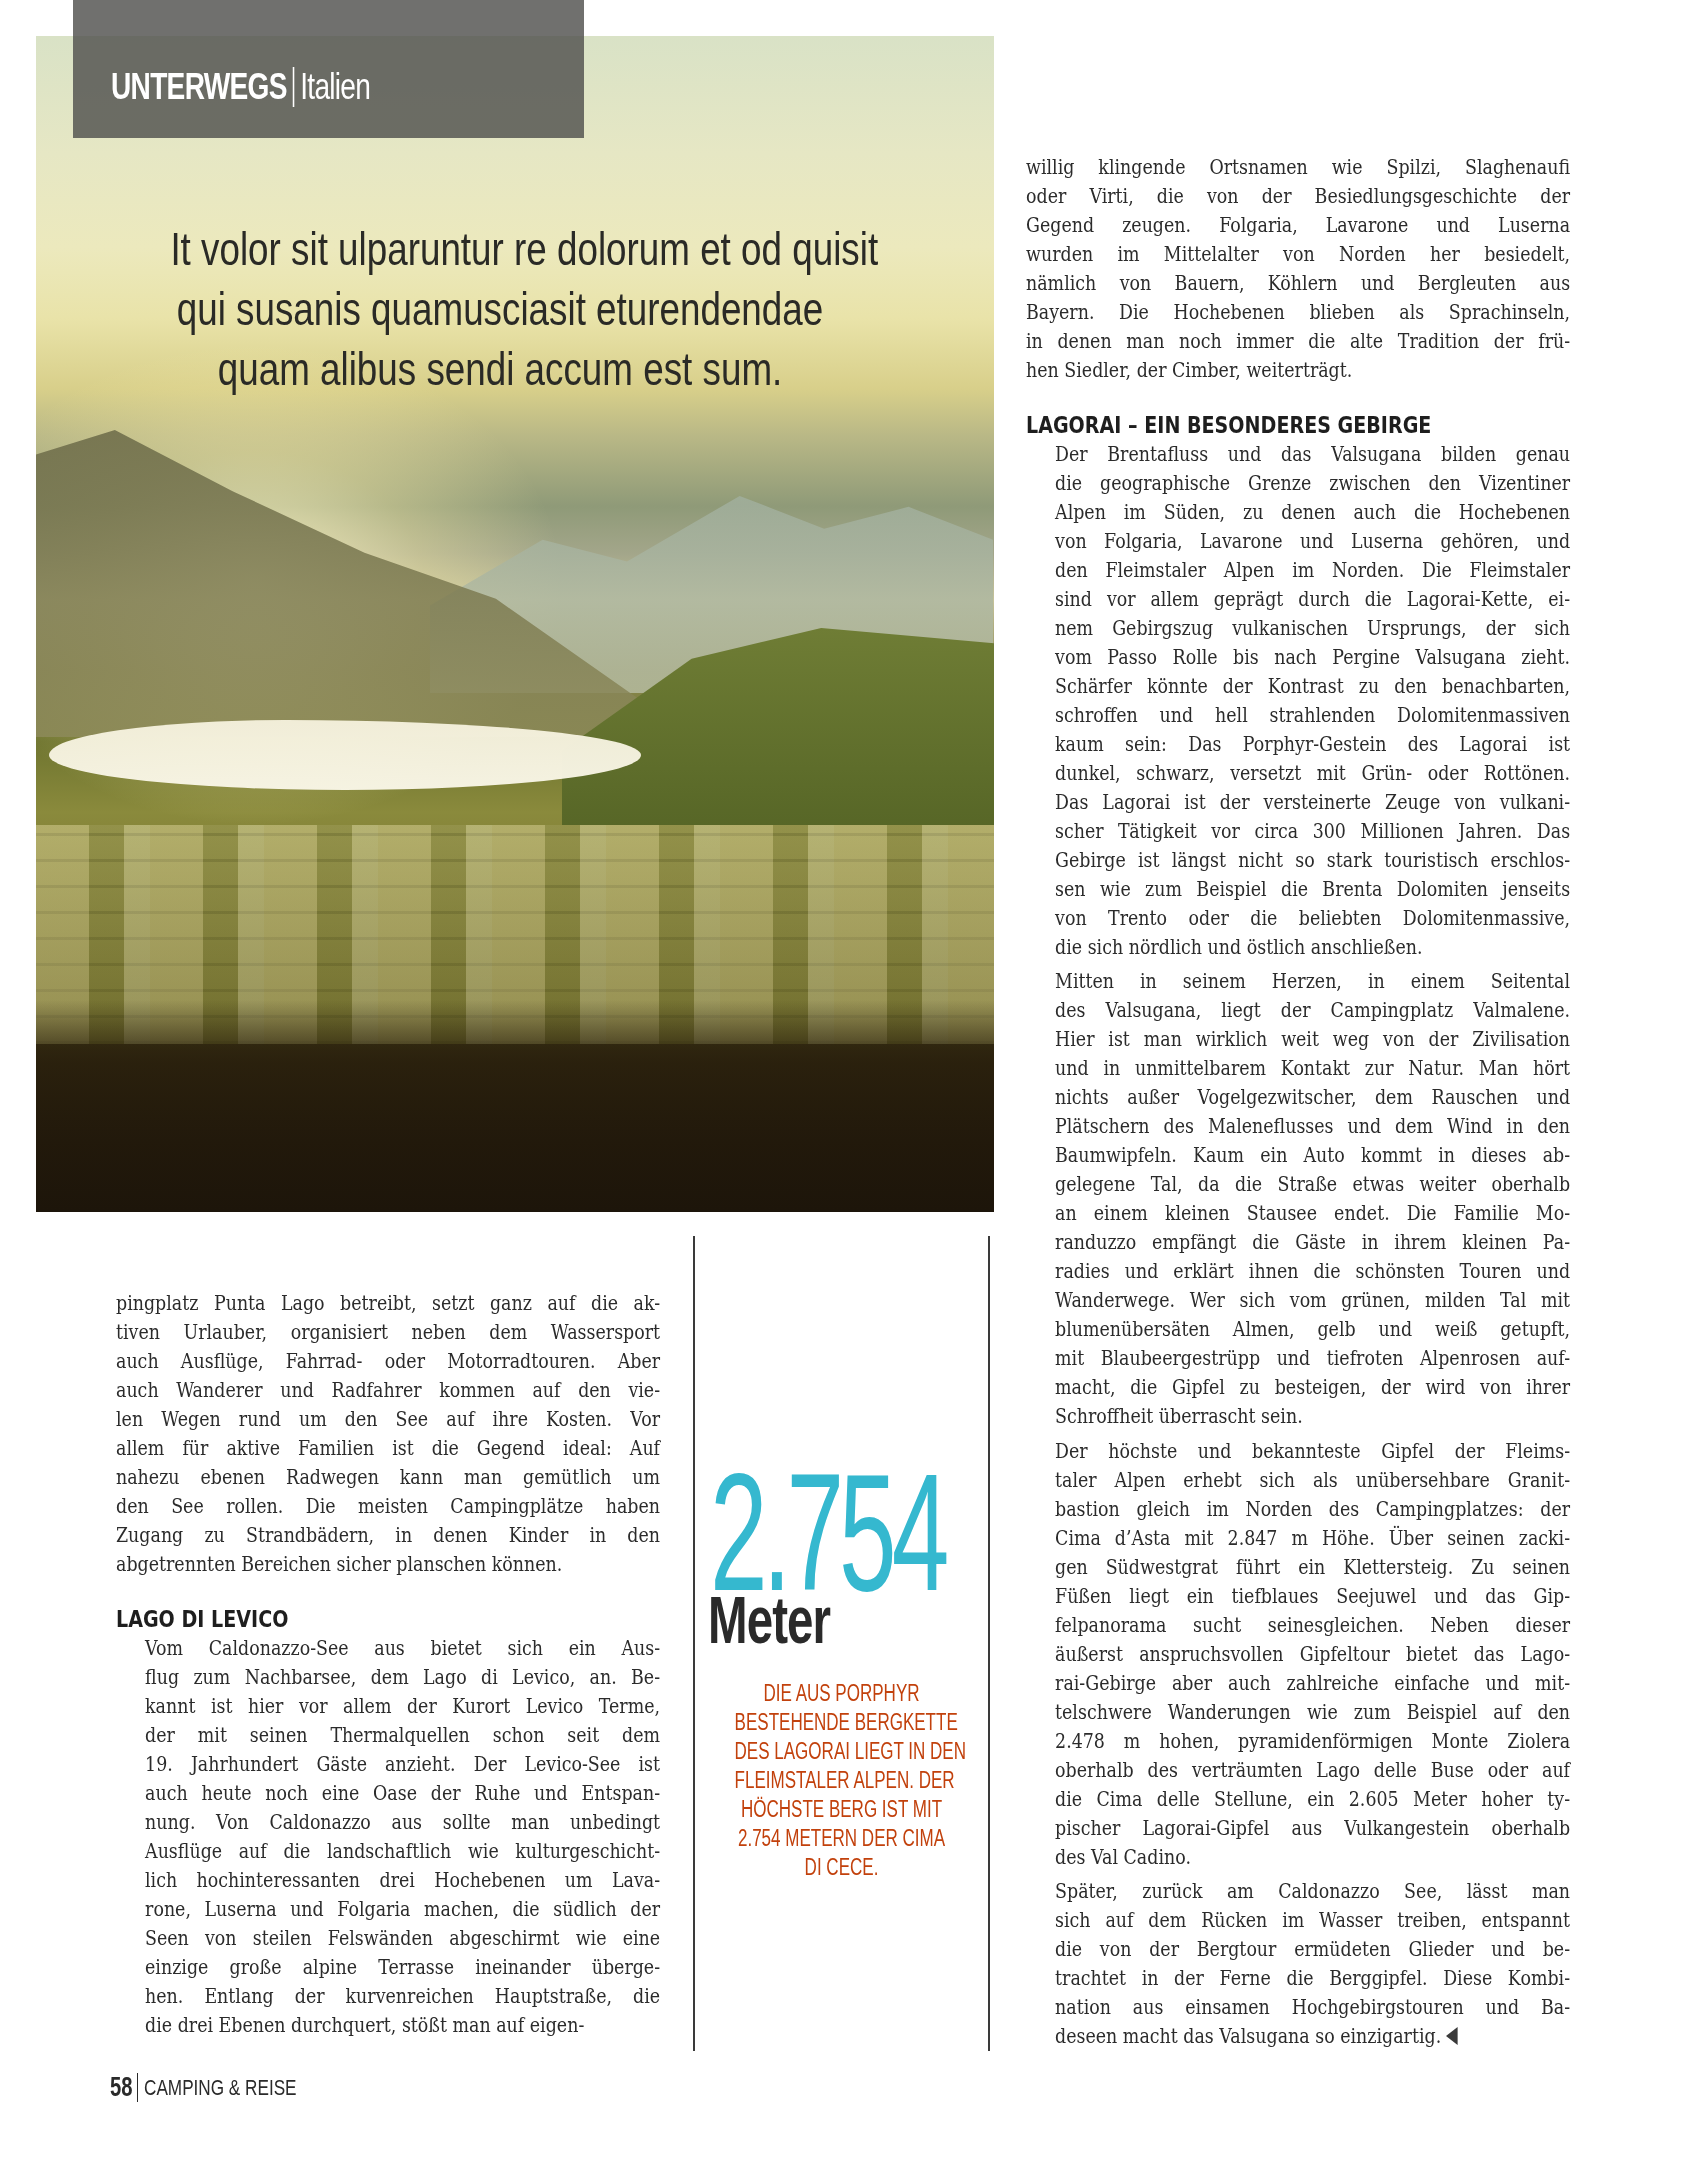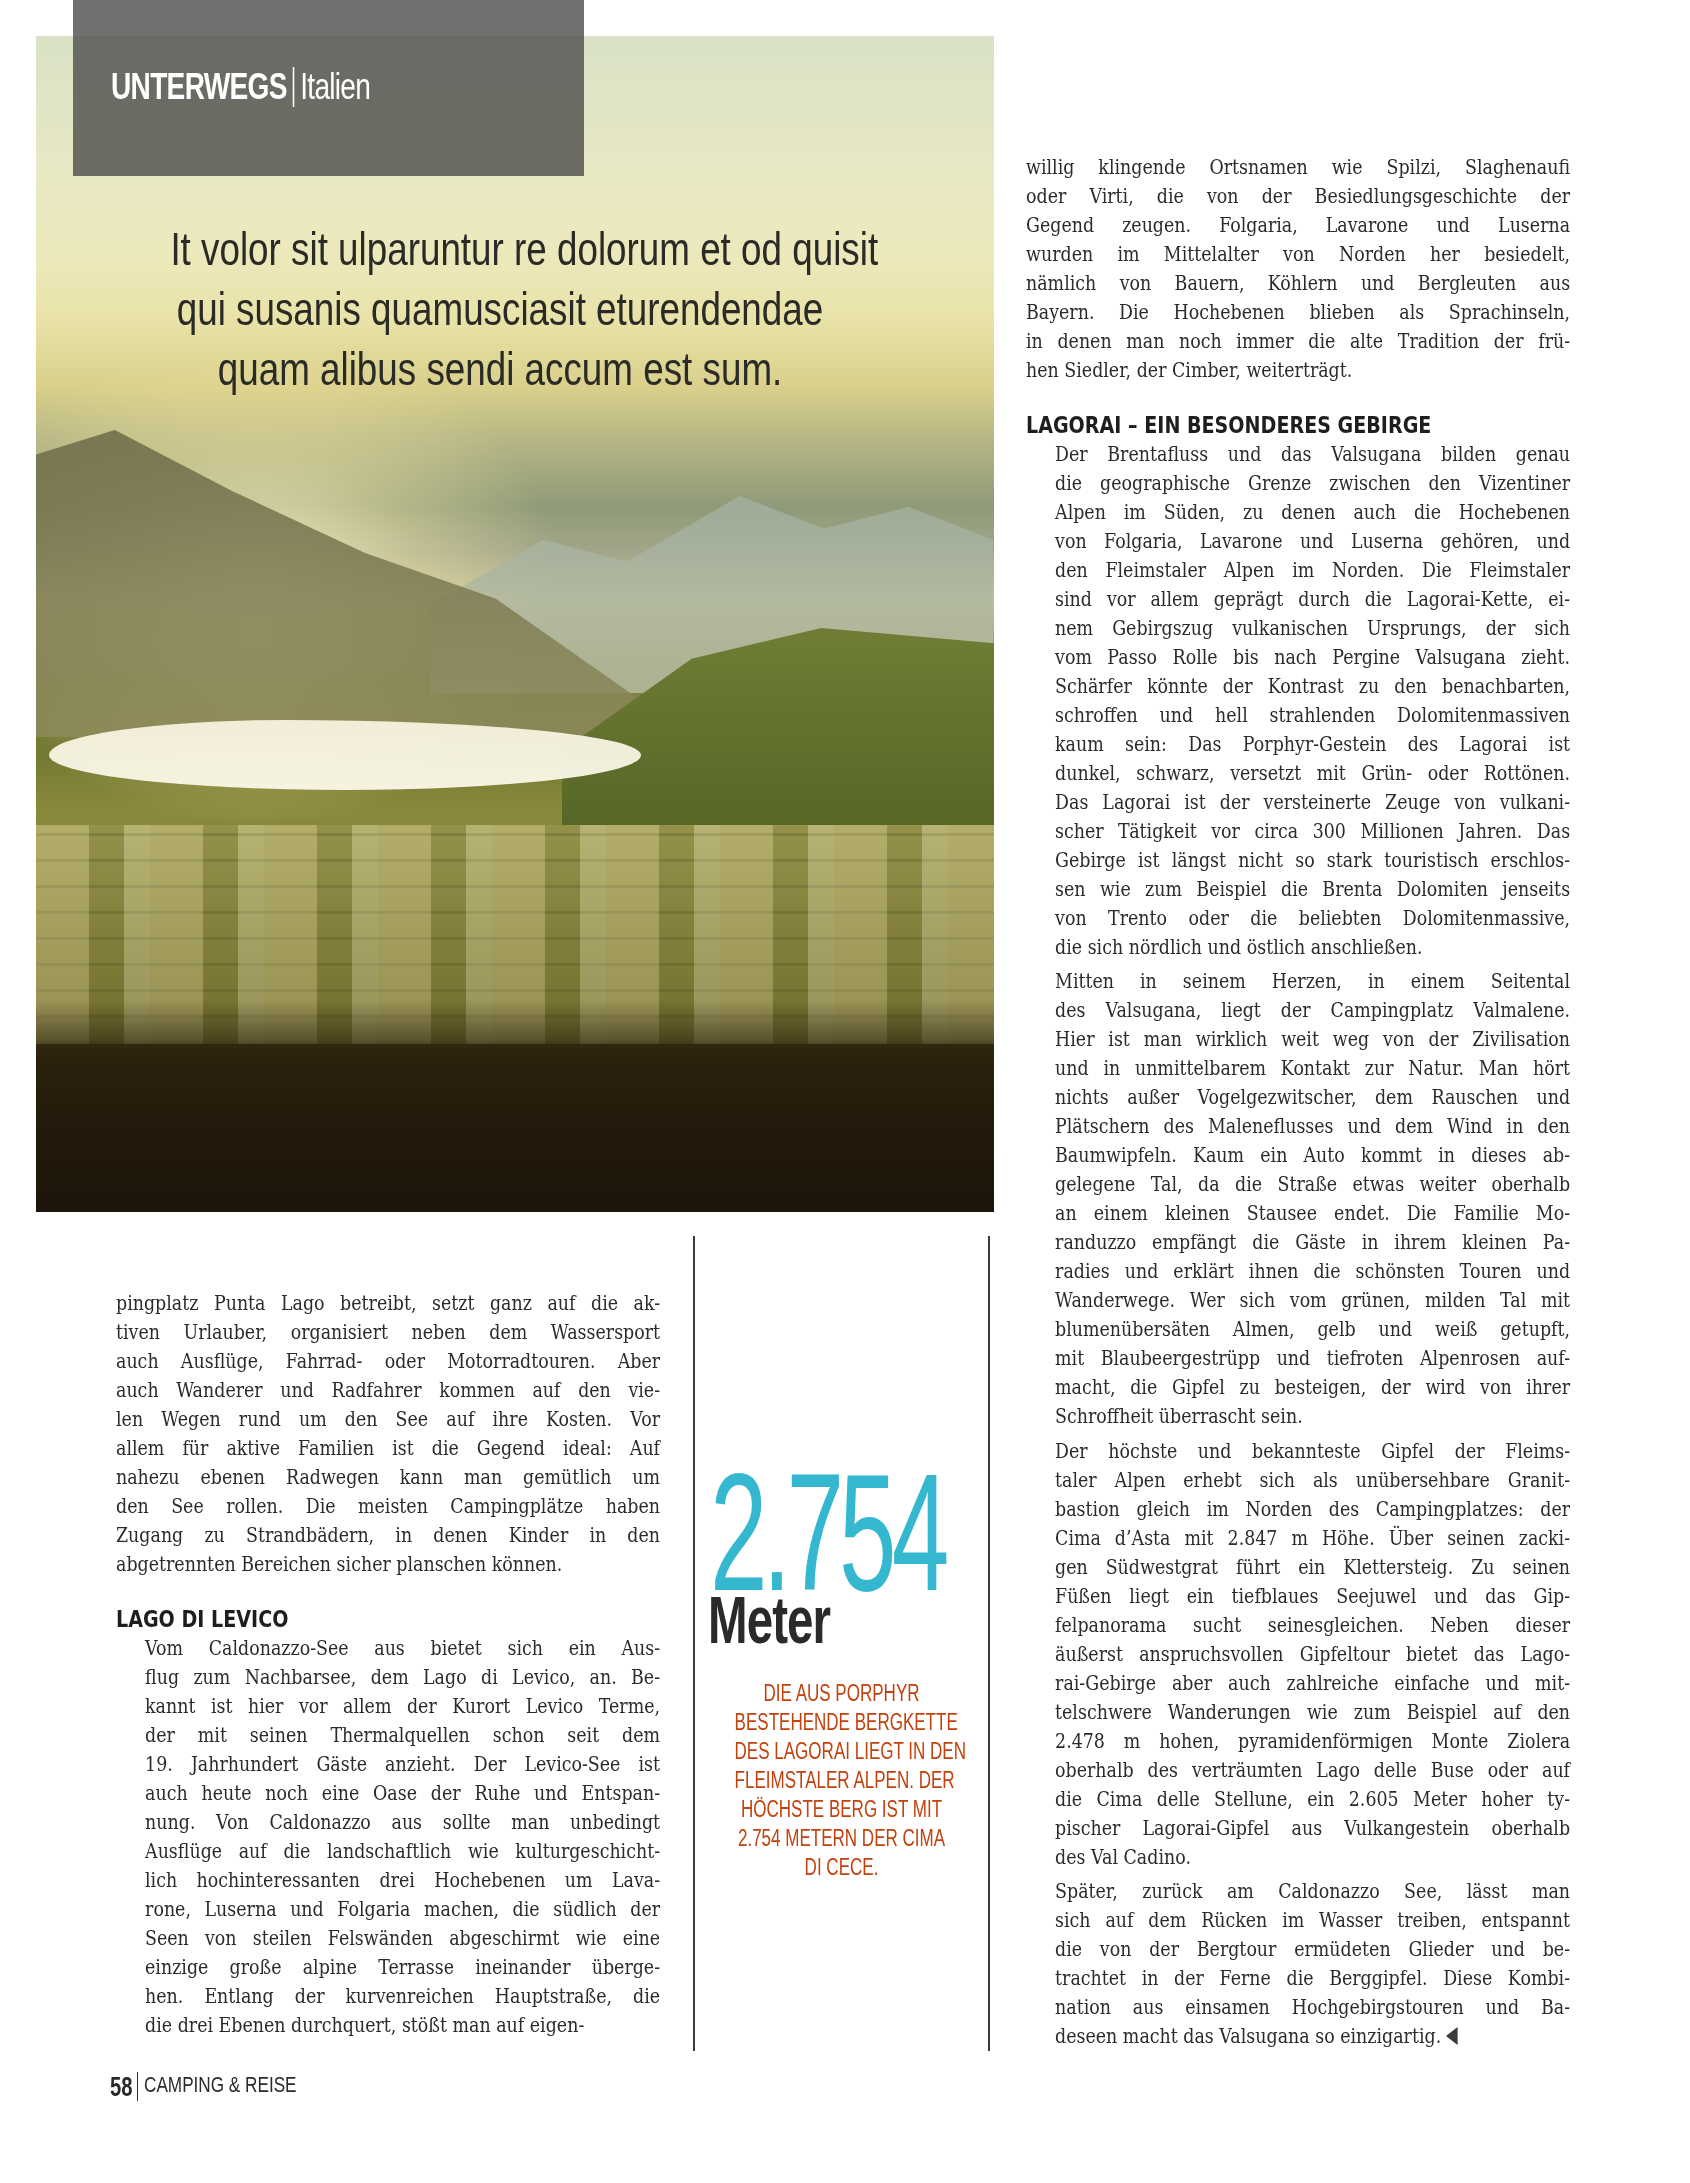--- a/index.html
+++ b/index.html
@@ -27,21 +27,21 @@
     background: linear-gradient(180deg, #f6f2de, #fbf8ea); border-radius: 40% 60% 50% 50% / 50% 50% 50% 50%; opacity: .95; }
   .photo .fields { position: absolute; left: 0; top: 789px; width: 958px; height: 219px;
     background:
       repeating-linear-gradient(90deg, rgba(220,210,150,.35) 0 53px, rgba(120,120,50,.25) 53px 88px, rgba(240,235,190,.3) 88px 114px),
       repeating-linear-gradient(0deg, rgba(60,60,20,.25) 0 2.6px, rgba(0,0,0,0) 2.6px 26px),
       linear-gradient(180deg, #9c9a52, #6e6a2c); }
   .photo .forest { position: absolute; left: 0; top: 964px; width: 958px; height: 211px;
     background: linear-gradient(180deg, rgba(40,30,12,.0) 0%, rgba(40,30,12,.85) 30%, #1d150a 100%); }
 
   
-  .section-tag { position: absolute; left: 73px; top: 0; width: 511px; height: 176px; background: rgba(80,80,78,0.82);
+  .section-tag { position: absolute; left: 73px; top: 0; width: 511px; height: 138px; background: rgba(80,80,78,0.82);
     display: flex; align-items: center; }
   .section-tag .inner { position: absolute; left: 38px; top: 66px; display: flex; align-items: center; color: #ffffff;
     font-family: "Liberation Sans", sans-serif; font-size: 36px; letter-spacing: -0.9px; transform: scaleX(0.78); transform-origin: left center; }
   .section-tag .bold { font-weight: bold; }
   .section-tag .bar { width: 1.3px; height: 40px; background: #ffffff; margin: 0 8px; }
 
   
   .pullquote { position: absolute; left: 88px; top: 219px; width: 824px; text-align: center;
     font-family: "Liberation Sans", sans-serif; font-size: 46px; line-height: 60px; color: #2a2a26;
     transform: scaleX(0.8); transform-origin: center top; }
@@ -73,21 +73,21 @@
     color: #2a2a2a; transform: scaleX(0.72); transform-origin: left top; white-space: nowrap; letter-spacing: -1.3px; }
   .stat-caption { position: absolute; left: 697px; top: 1679px; width: 289px; text-align: center; font-family: "Liberation Sans", sans-serif;
     font-size: 23px; line-height: 29px; color: #c2410c; }
   .stat-caption div { white-space: nowrap; transform: scaleX(0.74); transform-origin: center top; }
 
   
   .end-mark { display: inline-block; width: 0; height: 0; border-top: 9.6px solid transparent; border-bottom: 9.6px solid transparent;
     border-right: 14px solid #3a3a3a; vertical-align: -2.6px; margin-left: 6.1px; }
 
   
-  .footer { position: absolute; left: 110px; top: 2072px; display: flex; font-family: "Liberation Sans", sans-serif; color: #2a2a2a; }
+  .footer { position: absolute; left: 110px; top: 2072px; display: flex; align-items: center; font-family: "Liberation Sans", sans-serif; color: #2a2a2a; }
   .footer .page { font-weight: bold; font-size: 27px; transform: scaleX(0.75); transform-origin: left center; display: inline-block; width: 27px; }
   .footer .bar { width: 1.3px; height: 29px; background: #2a2a2a; margin: 0 6.1px 0 0; }
   .footer .mag { font-size: 22px; transform: scaleX(0.78); transform-origin: left center; display: inline-block; white-space: nowrap; }
 </style>
 </head>
 <body>
 
 <div class="photo">
   <div class="sun"></div>
   <div class="mountain-far"></div>

